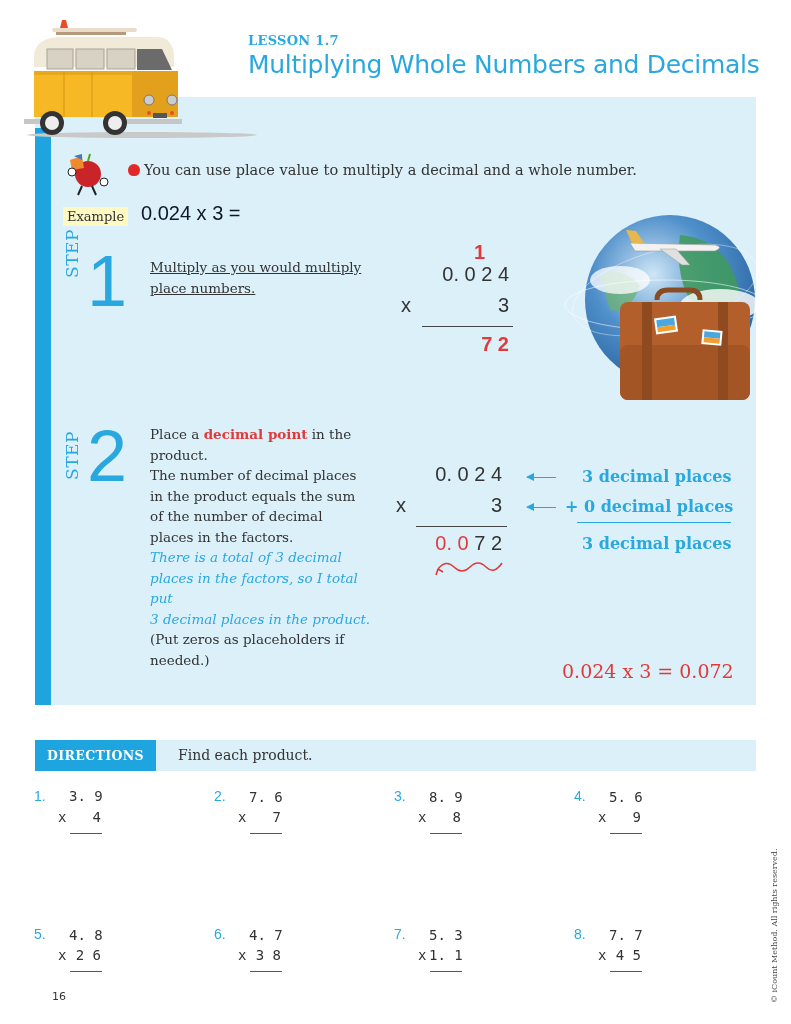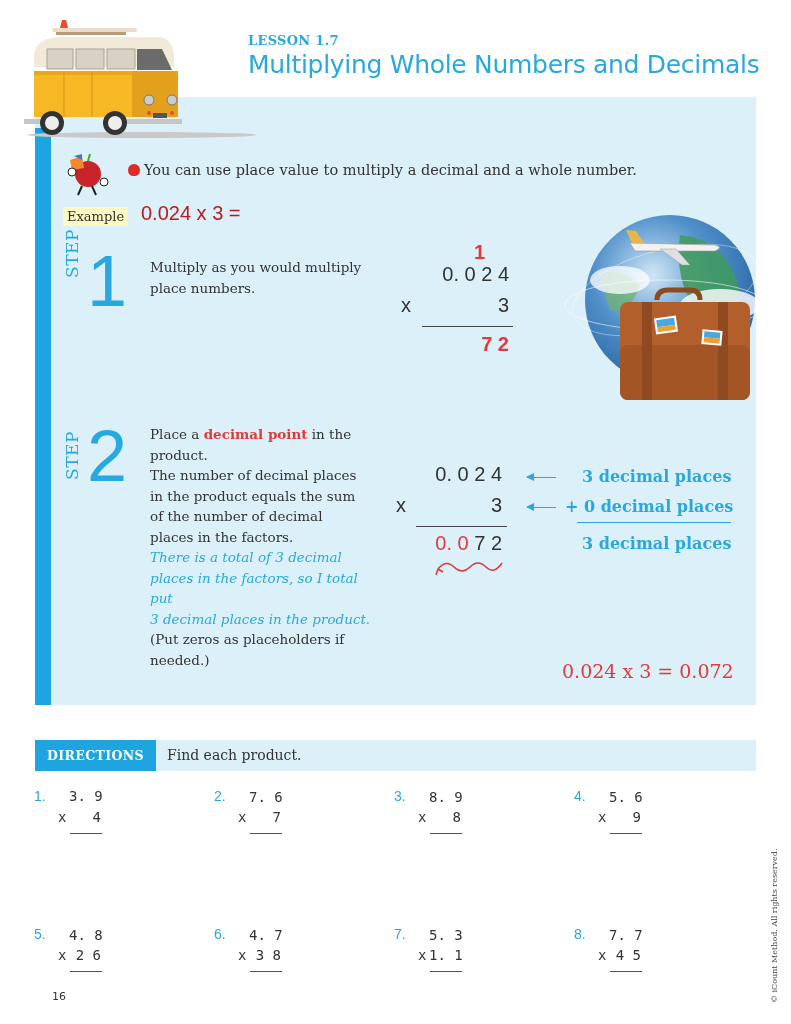--- a/index.html
+++ b/index.html
@@ -17,21 +17,21 @@
   .panel-stripe { left:35px; top:128px; width:16px; height:577px; background:#1ea5e0; }
 
   
   .van { left:22px; top:15px; width:235px; height:125px; }
 
   .mascot { left:62px; top:150px; width:52px; height:48px; }
   .intro { left:128px; top:162px; font-size:14.5px; color:#333; white-space:nowrap; }
   .intro .apple { display:inline-block; width:12px; height:12px; background:#e02a2a; border-radius:50% 50% 45% 45%; margin-right:4px; vertical-align:-1px; position:relative; }
 
   .example-tag { left:63px; top:207px; background:#fef9c3; padding:2px 4px; font-size:13px; color:#333; }
-  .example-expr { left:141px; top:202px; font-family:"Liberation Sans",sans-serif; font-size:20px; color:#b91c1c; }
+  .example-expr { left:141px; top:202px; font-family:"Liberation Sans",sans-serif; font-size:20px; color:#0f172a; }
 
   
   .step-word { font-family:"DejaVu Serif",serif; font-size:17px; color:#29a8e0; transform:rotate(-90deg); transform-origin:left top; letter-spacing:0.5px; }
   .step-num { font-family:"Liberation Sans",sans-serif; font-size:72px; color:#29a8e0; line-height:72px; font-weight:300; }
 
   .step-text { font-size:13.5px; color:#333; line-height:20.5px; }
   .step-text b { color:#e03a3a; }
   .step-text i { color:#29a8e0; }
 
   .mono { font-family:"Liberation Sans",sans-serif; font-size:20px; letter-spacing:0; }
@@ -42,21 +42,21 @@
   .arrow::before { content:""; position:absolute; left:-1px; top:-4px; border-right:8px solid #29a8e0; border-top:4.5px solid transparent; border-bottom:4.5px solid transparent; }
 
   .final-eq { left:562px; top:660px; font-family:"DejaVu Serif",serif; font-size:19px; color:#e03a3a; white-space:nowrap; }
 
   
   .globe-art { left:560px; top:205px; width:210px; height:200px; }
 
   
   .dir-bar { left:35px; top:740px; width:721px; height:31px; background:#dcf0f9; }
   .dir-label { left:35px; top:740px; width:121px; height:31px; background:#1ea5e0; color:#fff; font-family:"DejaVu Serif",serif; font-weight:bold; font-size:12.5px; line-height:31px; text-align:center; letter-spacing:0.4px; }
-  .dir-text { left:167px; top:747px; font-size:14px; color:#333; }
+  .dir-text { left:178px; top:747px; font-size:14px; color:#333; }
 
   .prob-num { font-family:"Liberation Sans",sans-serif; font-size:14px; color:#29a8e0; }
   .prob-top, .prob-bot { font-family:"DejaVu Sans Mono",monospace; font-size:14px; color:#333; white-space:pre; text-align:right; width:32px; }
   .prob-x { font-family:"DejaVu Sans Mono",monospace; font-size:14px; color:#333; }
   .prob-rule { height:1px; width:32px; background:#555; }
 
   .page-num { left:33px; top:990px; font-family:"DejaVu Sans",sans-serif; font-size:11px; color:#333;margin-left:19px; }
   .copyright { left:770px; top:1003px; font-family:"DejaVu Serif",serif; font-size:8px; color:#444; transform:rotate(-90deg); transform-origin:left top; white-space:nowrap; }
 </style>
 </head>
@@ -116,21 +116,21 @@
 
 <div class="abs intro">
   <span class="apple"></span><span>You can use place value to multiply a decimal and a whole number.</span>
 </div>
 
 <div class="abs example-tag">Example</div>
 <div class="abs example-expr">0.024 x 3 =</div>
 
 <div class="abs step-word" style="left:62px; top:278px;">STEP</div>
 <div class="abs step-num" style="left:87px; top:245px;">1</div>
-<div class="abs step-text" style="left:150px; top:257px;">
+<div class="abs step-text" style="left:150px; top:257px;text-decoration:underline;">
   <div>Multiply as you would multiply</div>
   <div>place numbers.</div>
 </div>
 
 <div class="abs mono red" style="left:474px; top:241px; font-weight:bold;">1</div>
 <div class="abs mono" style="left:425px; top:263px; width:84px; text-align:right; white-space:pre;">0. 0 2 4</div>
 <div class="abs mono" style="left:401px; top:294px;">x</div>
 <div class="abs mono" style="left:440px; top:294px; width:69px; text-align:right;">3</div>
 <div class="abs rule" style="left:422px; top:326px; width:91px;"></div>
 <div class="abs mono red" style="left:440px; top:333px; width:69px; text-align:right; font-weight:bold; white-space:pre;">7 2</div>

